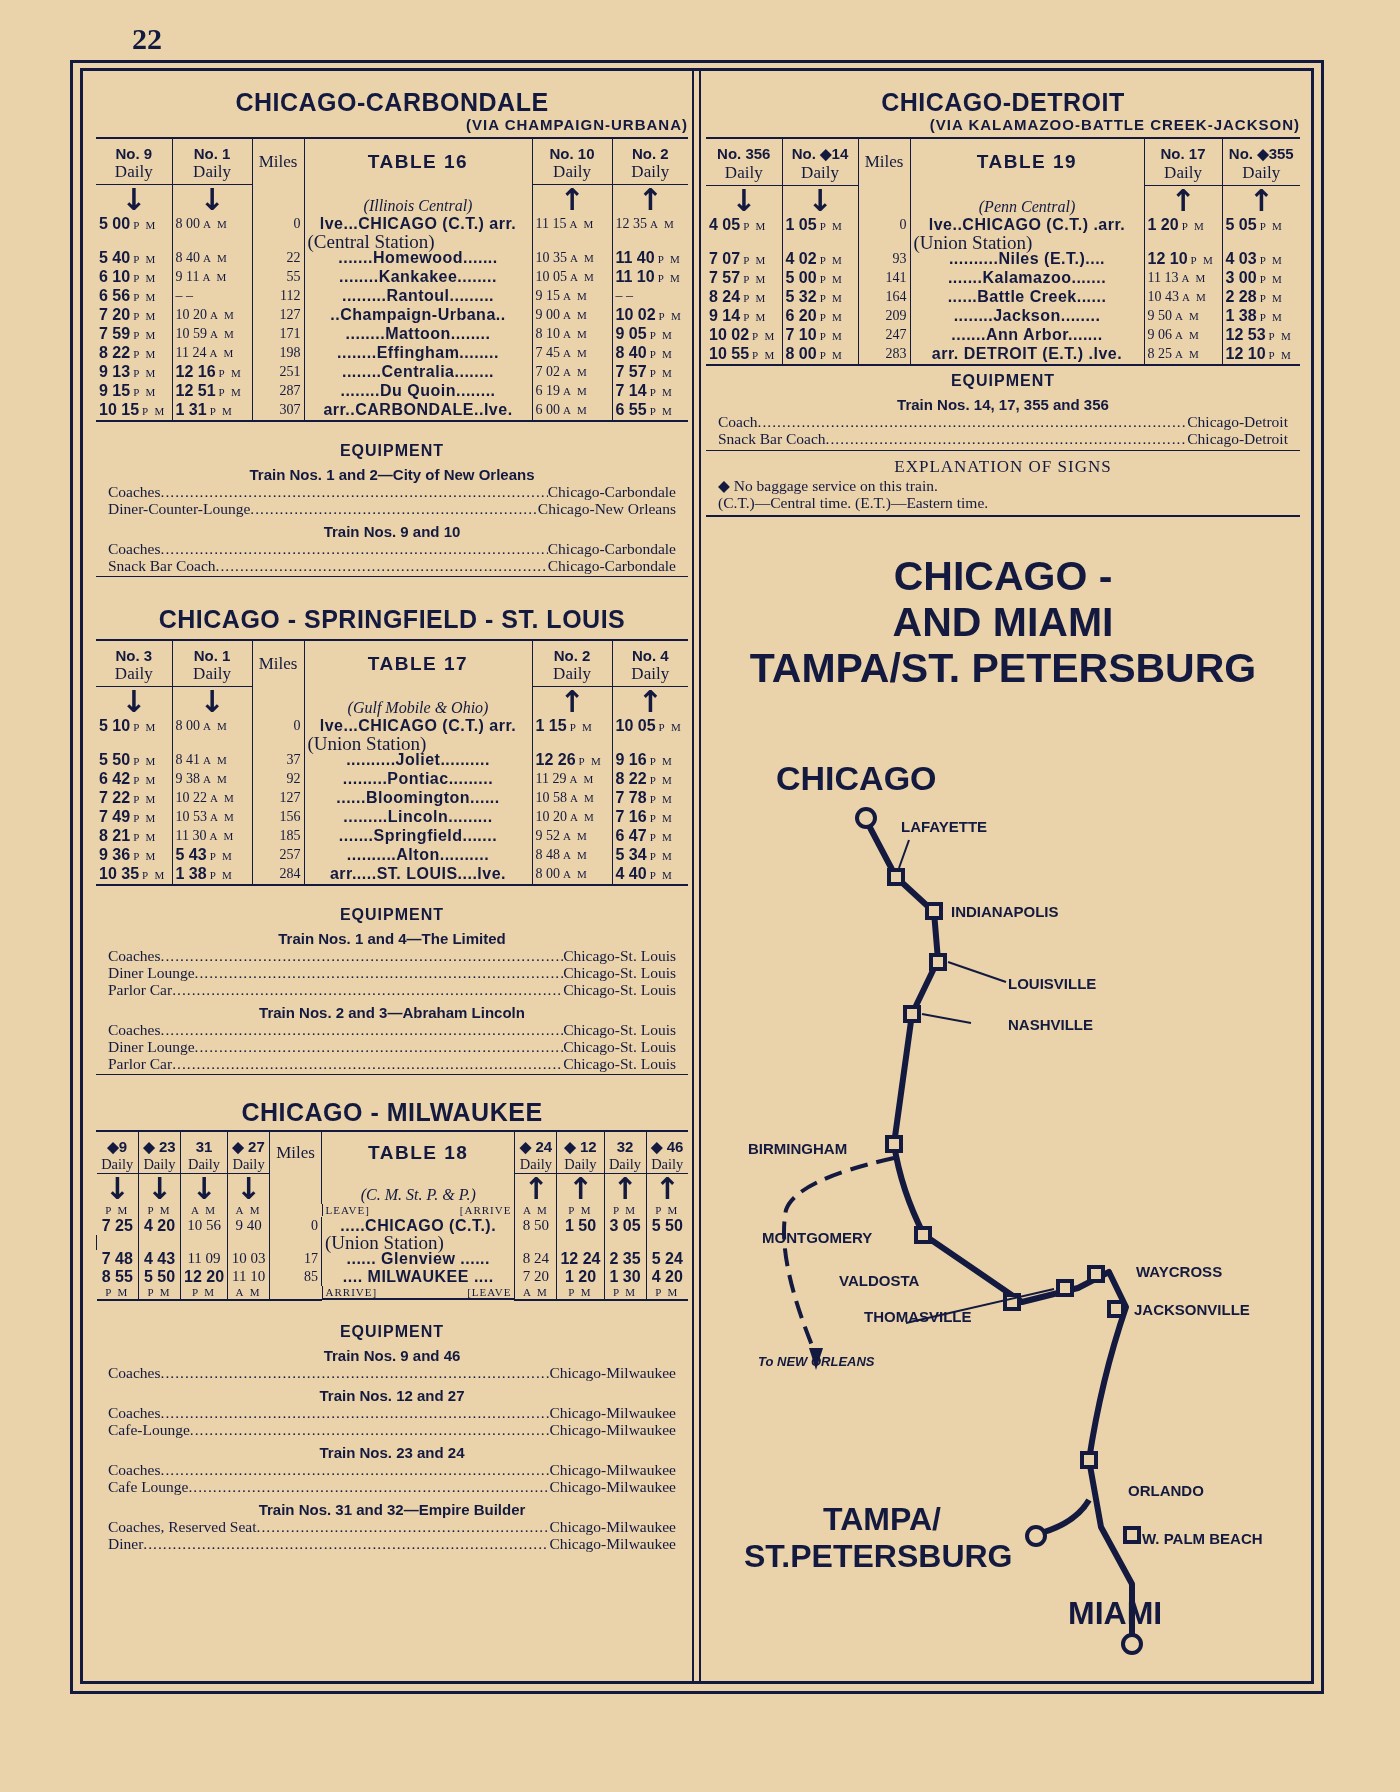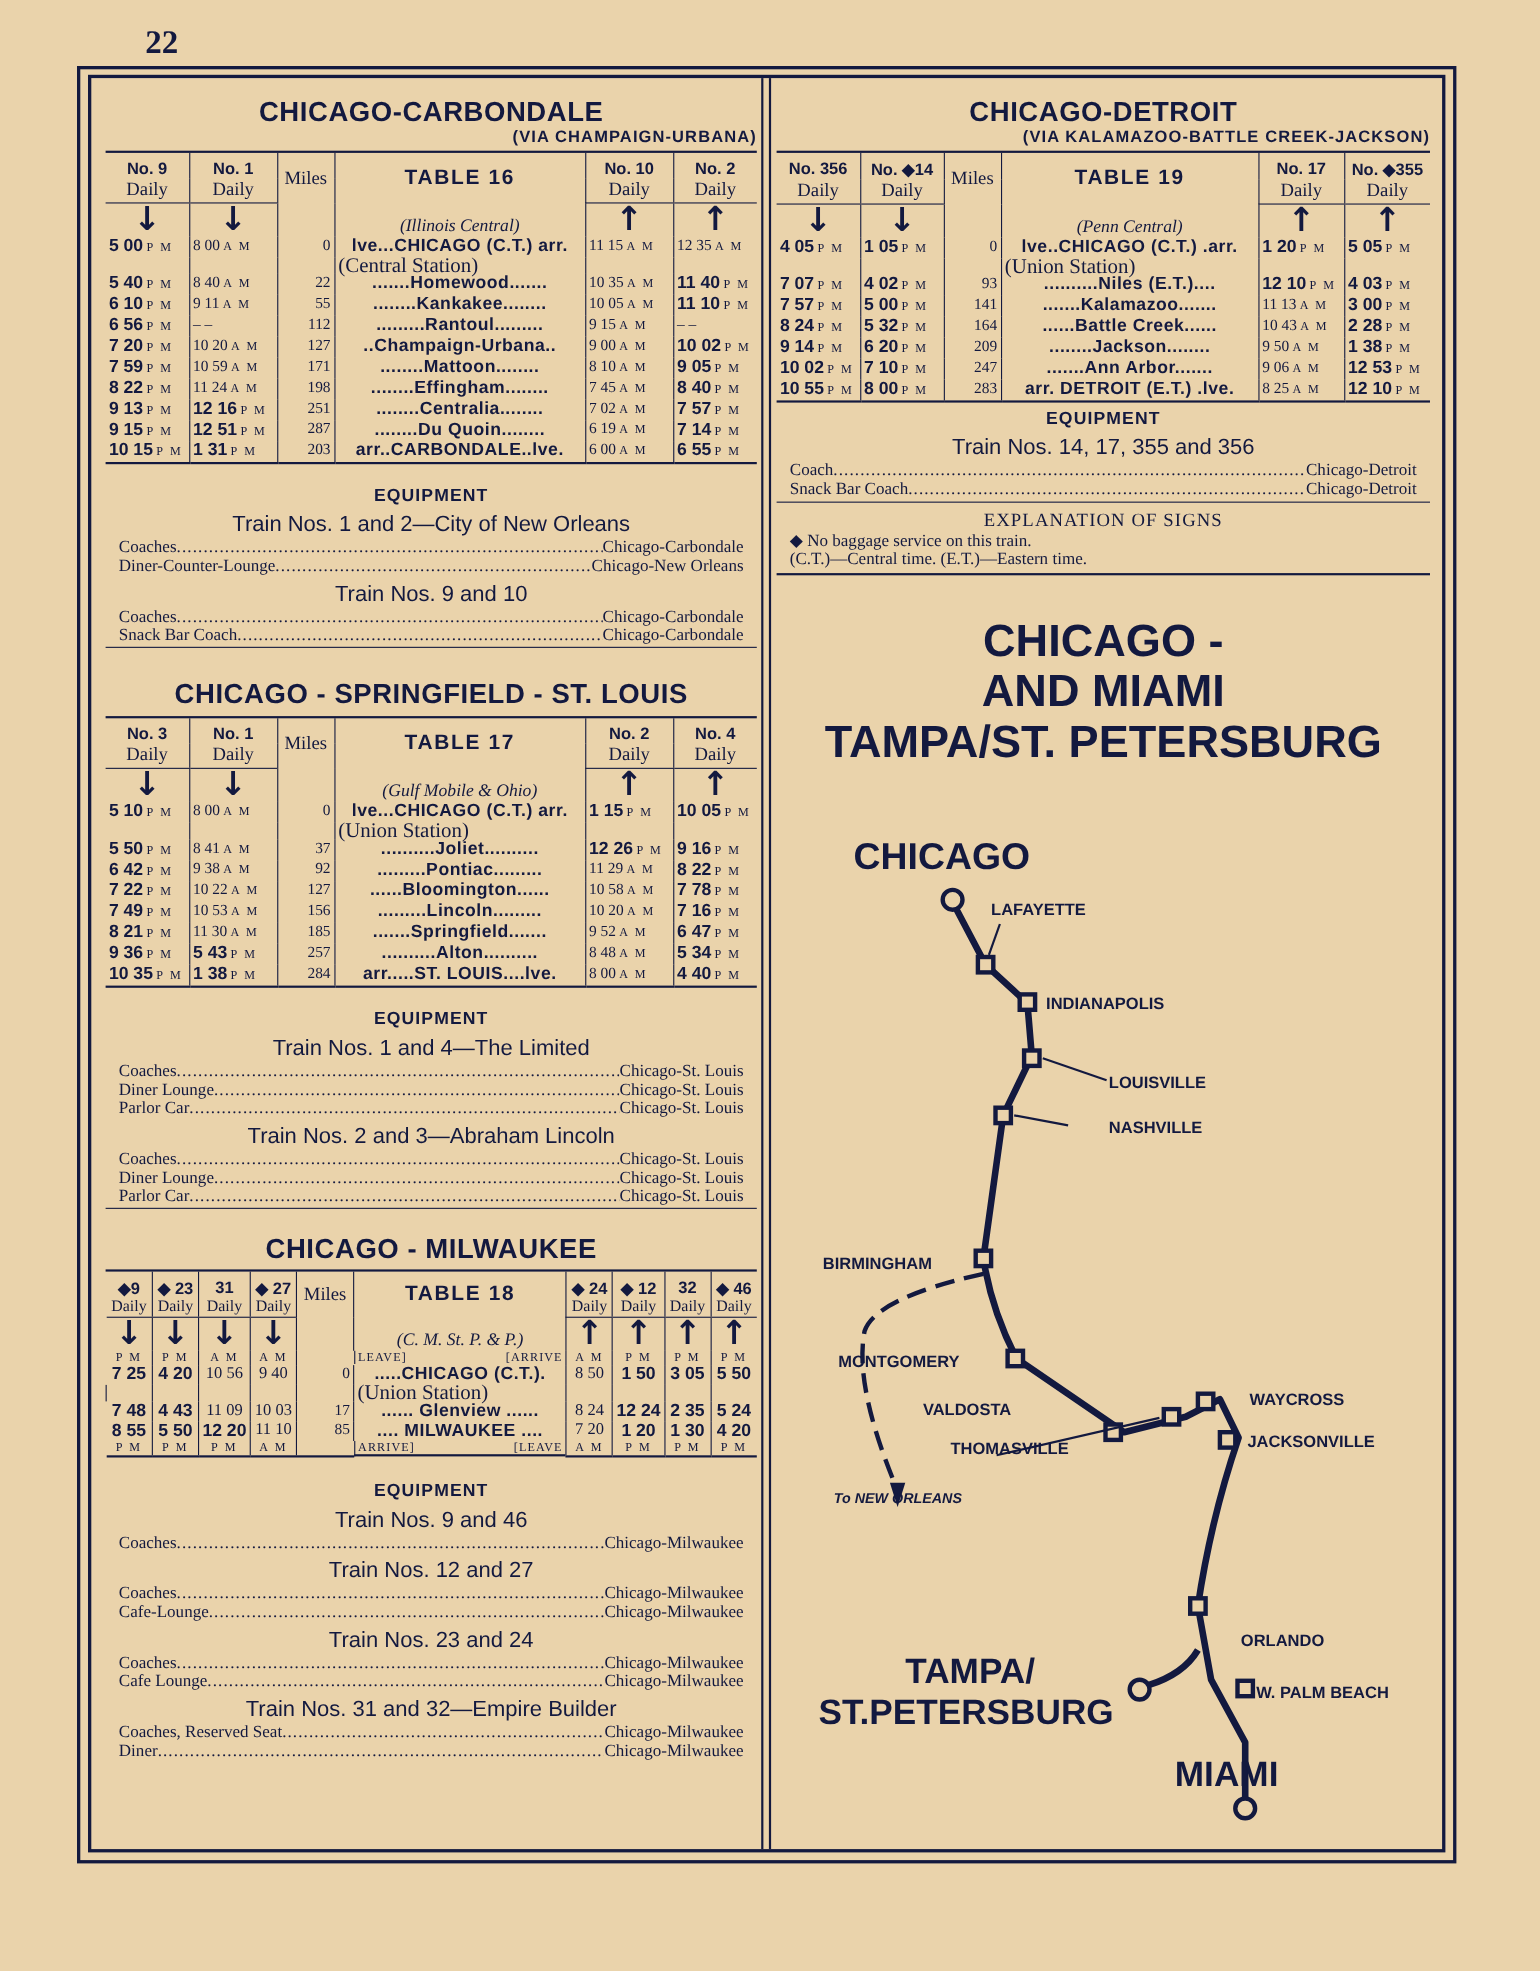--- a/index.html
+++ b/index.html
@@ -52,21 +52,21 @@
   .t b { font-family: "Liberation Sans", sans-serif; font-size: 16px; }
   .t .ampm { font-size: 11px; letter-spacing: 2px; margin-left: 3px; }
   .mi { text-align: right; font-size: 14px; line-height: 17px; }
   .st { text-align: center; font-size: 15px; line-height: 17px; }
   .st b { font-family: "Liberation Sans", sans-serif; font-weight: bold; font-size: 16px; letter-spacing: 0.5px; text-align: center; }
   .st-sub { text-align: left; font-size: 19px; line-height: 15px; }
   .bottom-rule td { border-bottom: 2px solid #13193f; }
 
   .equip { margin-top: 20px; }
   .equip-head { text-align: center; font-family: "Liberation Sans", sans-serif; font-weight: bold; font-size: 16px; letter-spacing: 1px; }
-  .equip-train { text-align: center; font-family: "Liberation Sans", sans-serif; font-weight: normal; font-size: 20px; margin-top: 6px; }
+  .equip-train { text-align: center; font-family: "Liberation Sans", sans-serif; font-weight: bold; font-size: 15px; margin-top: 6px; }
   .equip-row { display: flex; font-size: 15.5px; line-height: 17px; padding: 0 12px; }
   .equip-row .car { white-space: nowrap; }
   .equip-row .dots { flex: 1; overflow: hidden; white-space: nowrap; letter-spacing: 1px; }
   .equip-row .dots::before { content: "............................................................................................................................"; }
   .equip-row .route { white-space: nowrap; }
 
   .mil-hdr { font-family: "Liberation Sans", sans-serif; font-weight: bold; font-size: 15px; text-align: center; padding-top: 6px !important; }
   .mil-daily { font-size: 14.5px; text-align: center; border-bottom: 1.5px solid #13193f; }
   .mil-t { font-size: 15px; line-height: 17px; text-align: center; }
   .mil-t b { font-family: "Liberation Sans", sans-serif; font-size: 16px; }
@@ -205,21 +205,21 @@
             <td class="t "><b>9 15</b><span class="ampm">P M</span></td>
             <td class="t vl"><b>12 51</b><span class="ampm">P M</span></td>
             <td class="mi vl">287</td>
             <td class="st vl"><b>........Du Quoin........</b></td>
             <td class="t vl"><span>6 19</span><span class="ampm">A M</span></td>
             <td class="t vl"><b>7 14</b><span class="ampm">P M</span></td>
           </tr>
           <tr class="bottom-rule">
             <td class="t "><b>10 15</b><span class="ampm">P M</span></td>
             <td class="t vl"><b>1 31</b><span class="ampm">P M</span></td>
-            <td class="mi vl">203</td>
+            <td class="mi vl">307</td>
             <td class="st vl"><b>arr..CARBONDALE..lve.</b></td>
             <td class="t vl"><span>6 00</span><span class="ampm">A M</span></td>
             <td class="t vl"><b>6 55</b><span class="ampm">P M</span></td>
           </tr>
         </tbody>
     </table>
     <div class="equip">
         <div class="equip-head">EQUIPMENT</div>
         <div class="equip-train">Train Nos. 1 and 2—City of New Orleans</div>
         <div class="equip-row">

